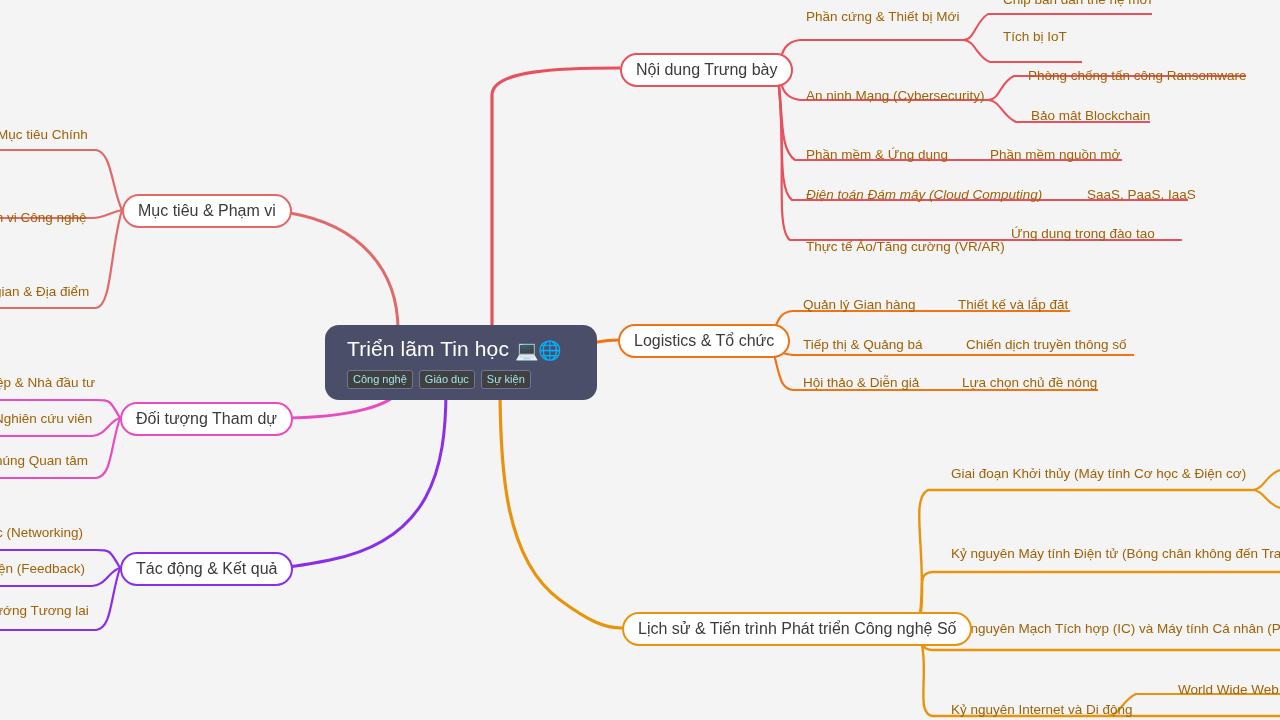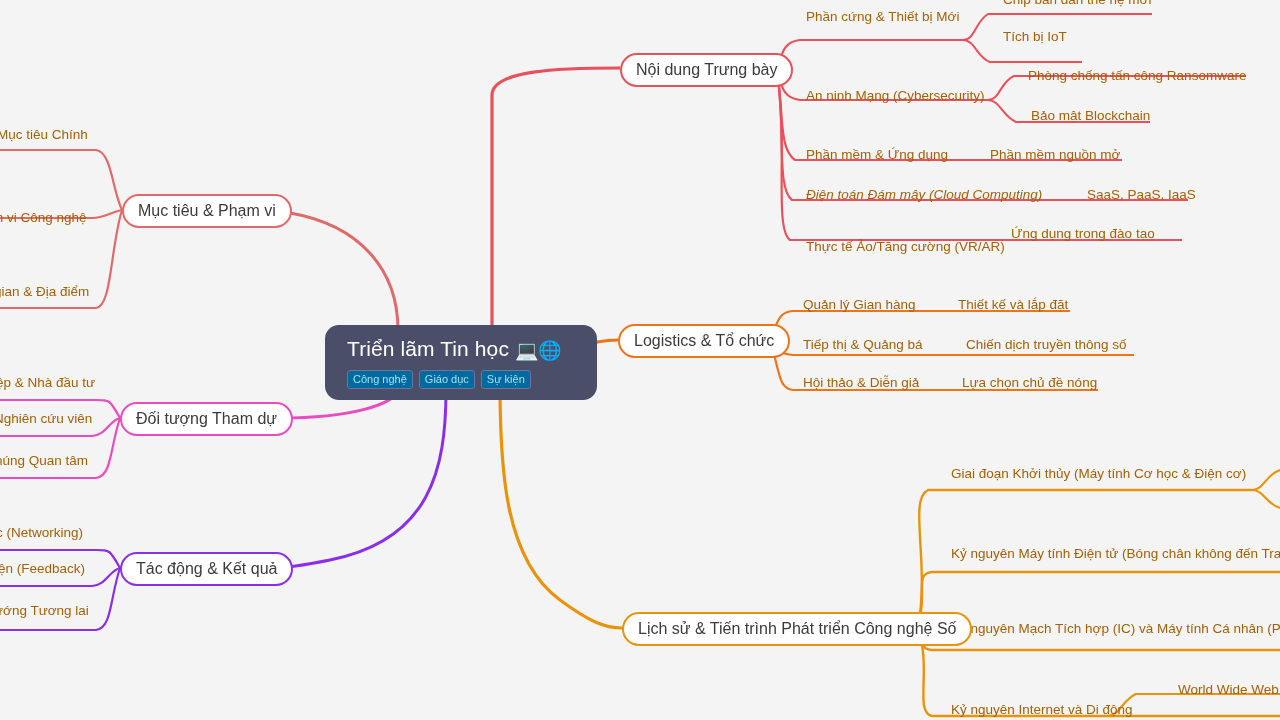--- a/index.html
+++ b/index.html
@@ -27,21 +27,21 @@
     font-size:21px;
     line-height:24px;
     white-space:nowrap;
     letter-spacing:.1px;
   }
   .central-title .emo{font-size:19px;vertical-align:-1px;}
   .tags{display:flex;gap:6px;}
   .tag{
     font-size:11px;line-height:13px;
     color:#9fe3ea;
-    background:#0369a1;
+    background:#404040;
     border:1px solid #6f7596;
     border-radius:3px;
     padding:2px 5px 2px 5px;
     white-space:nowrap;
   }
 
   
   .pill{
     position:absolute;
     background:#ffffff;

